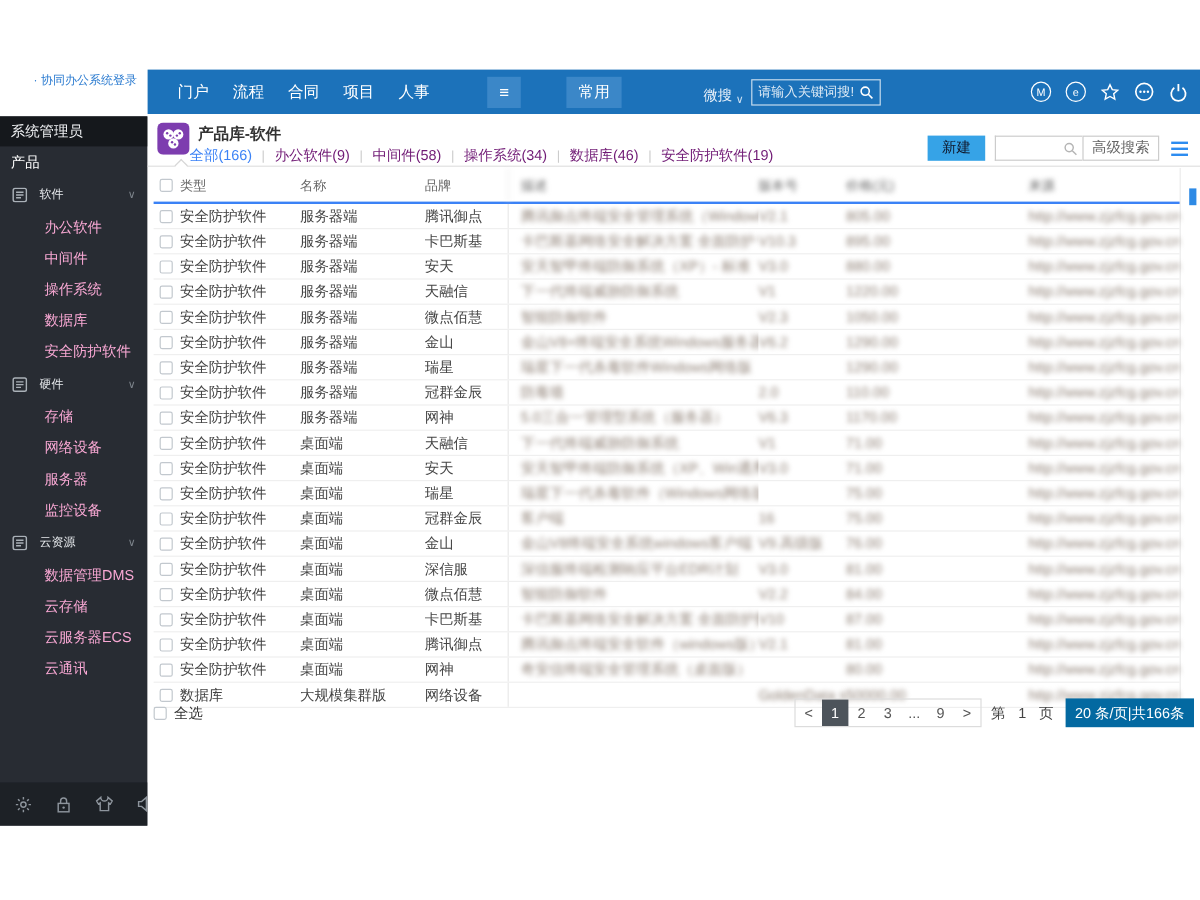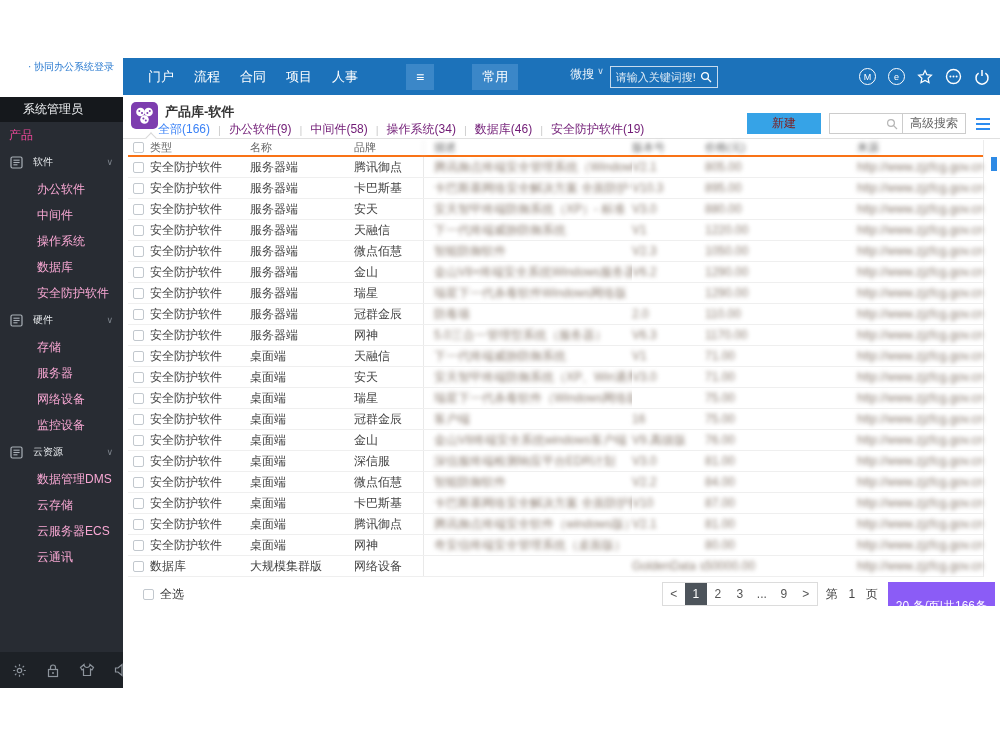--- a/index.html
+++ b/index.html
@@ -14,34 +14,34 @@
   .logo-title { font-size:12px; font-weight:bold; color:#1c3d6e; letter-spacing:1px; line-height:13px; }
   .logo-sub { font-size:5px; color:#8a8f96; transform:scale(.9); transform-origin:left; }
   .logo-login { font-size:10px; color:#2b7bd0; padding-left:28px; margin-top:2px; }
 
   
   .navbar { position:absolute; left:123px; top:58px; right:0; height:37px; background:#1c72ba; display:flex; align-items:center;gap:36px; }
   .nav-items { display:flex; align-items:center; margin-left:15px; }
   .nav-item { color:#fff; font-size:13px; padding:0 10px; height:37px; line-height:37px; cursor:pointer; }
   .nav-btn { background:#3b87c8; color:#fff; font-size:13px; height:26px; line-height:26px; padding:0 10px; margin-left:2px; }
   .nav-btn.hamb { font-size:14px; letter-spacing:0; }
-  .wsearch { display:flex; align-items:flex-start; margin-left:16px; }
+  .wsearch { display:flex; align-items:flex-end; margin-left:32px; }
   .wsearch-label { color:#eaf2fa; font-size:12px; }
   .wsearch-caret { color:#cfe2f3; font-size:9px; margin:0 6px 0 3px; }
   .wsearch-box { display:flex; align-items:center; border:1px solid rgba(255,255,255,.75); height:22px; padding:0 5px; }
   .wsearch-box input { background:transparent; border:none; outline:none; color:#fff; font-size:11px; width:84px; font-family:"Liberation Sans",sans-serif; }
   .wsearch-box input::placeholder { color:rgba(255,255,255,.85); }
   .nav-right { margin-left:auto; display:flex; align-items:center; gap:12px; padding-right:10px; }
   .circ-icon { width:17px; height:17px; border:1.4px solid #fff; border-radius:50%; color:#fff; font-size:9px; display:flex; align-items:center; justify-content:center; cursor:pointer; }
   .plain-icon { color:#fff; font-size:14px; cursor:pointer; display:flex; align-items:center; }
 
   
   .sidebar { position:absolute; left:0; top:97px; width:123px; height:591px; background:#282c33; }
-  .role-bar { height:25px; line-height:25px; background:#15181c; color:#f2f4f6; font-size:12px; padding-left:23px; }
-  .side-section { height:26px; line-height:26px; color:#ec4899; font-size:12px; padding-left:9px; }
+  .role-bar { height:25px; line-height:25px; background:#15181c; color:#f2f4f6; font-size:12px; padding-left:9px; }
+  .side-section { height:26px; line-height:26px; color:#ffffff; font-size:12px; padding-left:9px; }
   .side-group { height:28px; display:flex; align-items:center; padding:0 10px; cursor:pointer; }
   .side-group .glabel { color:#e6e9ec; font-size:10px; margin-left:10px; }
   .side-group .chev { margin-left:auto; color:#7d848c; font-size:9px; }
   .side-item { height:26px; line-height:26px; padding-left:37px; color:#f9a8d4; font-size:12px; cursor:pointer; }
   .side-footer { position:absolute; bottom:0; left:0; width:100%; height:36px; background:#1d2126; display:flex; align-items:center; justify-content:space-between; padding:0 8px 0 12px; }
   .sf-icons { display:flex; align-items:center; gap:19px; }
   .sf-collapse { color:#8d949c; font-size:10px; }
 
   
   .content { position:absolute; left:123px; top:95px; right:0; bottom:0; background:#fff; }
@@ -49,51 +49,51 @@
   .head-text { margin-left:7px; }
   .page-title { font-size:13px; font-weight:bold; color:#333; margin-top:1px; }
   .tabs-row { position:absolute; left:0; right:0; top:26px; height:18px; border-bottom:1px solid #e0e0e0; }
   .tabs { position:absolute; left:35px; top:0; display:flex; align-items:center; font-size:12px; }
   .tab { color:#701a75; cursor:pointer; white-space:nowrap; }
   .tab.active { color:#3b82f6; }
   .tab-sep { color:#ccc; margin:0 8px; font-size:11px; }
   .tab-caret { position:absolute; left:24px; top:13px; width:8px; height:8px; background:#fff; border-left:1px solid #d7d7d7; border-top:1px solid #d7d7d7; transform:rotate(45deg); }
 
   .toolbar { position:absolute; right:10px; top:18px; display:flex; align-items:stretch; height:21px; }
-  .btn-new { background:#36a3e7; color:#7f1d1d; font-size:12px; border:none; padding:0 25px; cursor:pointer; font-family:"Liberation Sans",sans-serif; }
+  .btn-new { background:#36a3e7; color:#0f172a; font-size:12px; border:none; padding:0 12px; cursor:pointer; font-family:"Liberation Sans",sans-serif; }
   .tb-search { display:flex; align-items:center; border:1px solid #ccc; border-right:none; margin-left:8px; padding:0 4px; }
   .tb-search input { border:none; outline:none; width:52px; font-size:11px; font-family:"Liberation Sans",sans-serif; }
   .btn-adv { background:#fff; border:1px solid #ccc; color:#666; font-size:12px; padding:0 7px; cursor:pointer; font-family:"Liberation Sans",sans-serif; }
   .list-icon { display:flex; flex-direction:column; justify-content:center; gap:3px; margin-left:10px; cursor:pointer; }
   .list-icon i { display:block; width:14px; height:2px; background:#2d8cf0; }
 
   
   .tbl { position:absolute; left:5px; top:45px; width:856px; border-right:1px solid #ececec; }
   .trow { display:grid; grid-template-columns:22px 100px 104px 69px 209px 73px 130px 1fr; align-items:center; }
-  .thead { height:17px; border-bottom:2px solid #f97316; }
+  .thead { height:30px; border-bottom:2px solid #3b82f6; }
   .thead .cell { font-size:11px; color:#666; }
   .tbody .trow { height:21px; border-bottom:1px solid #efefef; }
   .cell { font-size:12px; color:#444; white-space:nowrap; overflow:hidden; }
   .c-desc { border-left:1px solid #e9e9e9; padding-left:10px; align-self:stretch; display:flex; align-items:center; }
   .c-src { padding-left:22px; }
   .cb { width:11px; height:11px; border:1px solid #c2c8ce; border-radius:2px; background:#fff; margin-left:5px; cursor:pointer; }
   .blur { filter:blur(2.2px); color:#8f8176; }
   .blur-h { filter:blur(2px); color:#8b8b8b; }
   .scroll-thumb { position:absolute; right:3px; top:62px; width:6px; height:14px; background:#2e8ae5; }
 
   
-  .tfoot { position:absolute; left:20px; right:5px; top:487px; height:24px; display:flex; align-items:center; }
+  .tfoot { position:absolute; left:5px; right:5px; top:487px; height:24px; display:flex; align-items:center; }
   .select-all { display:flex; align-items:center; gap:6px; font-size:12px; color:#333; }
   .pager { margin-left:auto; display:flex; align-items:center; }
   .pager-group { display:flex; border:1px solid #dcdcdc; }
   .pg { min-width:22px; height:22px; line-height:22px; text-align:center; font-size:12px; color:#555; cursor:pointer; padding:0 3px; }
   .pg.active { background:#4d545b; color:#fff; }
   .jump { display:flex; align-items:center; gap:5px; font-size:12px; color:#444; margin-left:8px; }
   .jump-box { display:inline-block; min-width:18px; text-align:center; font-size:12px; color:#444; }
-  .size-badge { background:#8b5cf6; color:#fff; font-size:12px; height:24px; line-height:24px; padding:12px 8px; margin-left:10px; cursor:pointer; }
+  .size-badge { background:#0369a1; color:#fff; font-size:12px; height:24px; line-height:24px; padding:0 8px; margin-left:10px; cursor:pointer; }
   svg { display:block; }
 </style>
 </head>
 <body>
 
 <div class="page">
 
   <div class="logo-block">
     <div class="logo-login">· 协同办公系统登录</div>
   </div>
@@ -173,22 +173,22 @@
               <rect x="1" y="1" width="11" height="11" rx="1.5" fill="none" stroke="#aab1b8" stroke-width="1.2"></rect>
               <line x1="3.4" y1="4.2" x2="9.6" y2="4.2" stroke="#aab1b8" stroke-width="1.1"></line>
               <line x1="3.4" y1="6.5" x2="9.6" y2="6.5" stroke="#aab1b8" stroke-width="1.1"></line>
               <line x1="3.4" y1="8.8" x2="7.5" y2="8.8" stroke="#aab1b8" stroke-width="1.1"></line>
             </svg>
           </span>
           <span class="glabel">硬件</span>
           <span class="chev">∨</span>
         </div>
         <div class="side-item">存储</div>
+        <div class="side-item">网络设备</div>
         <div class="side-item">服务器</div>
-        <div class="side-item">网络设备</div>
         <div class="side-item">监控设备</div>
         <div class="side-group">
           <span>
             <svg width="13" height="13" viewBox="0 0 13 13">
               <rect x="1" y="1" width="11" height="11" rx="1.5" fill="none" stroke="#aab1b8" stroke-width="1.2"></rect>
               <line x1="3.4" y1="4.2" x2="9.6" y2="4.2" stroke="#aab1b8" stroke-width="1.1"></line>
               <line x1="3.4" y1="6.5" x2="9.6" y2="6.5" stroke="#aab1b8" stroke-width="1.1"></line>
               <line x1="3.4" y1="8.8" x2="7.5" y2="8.8" stroke="#aab1b8" stroke-width="1.1"></line>
             </svg>
           </span>

